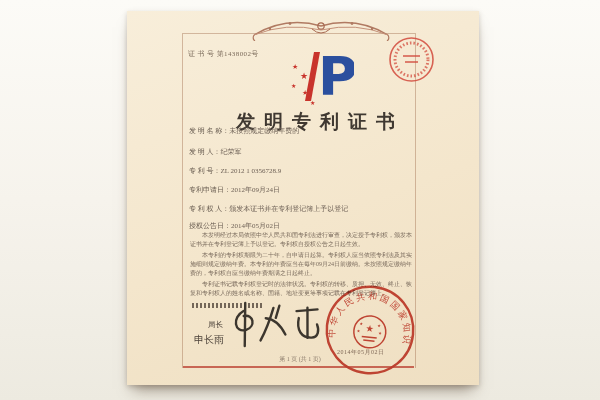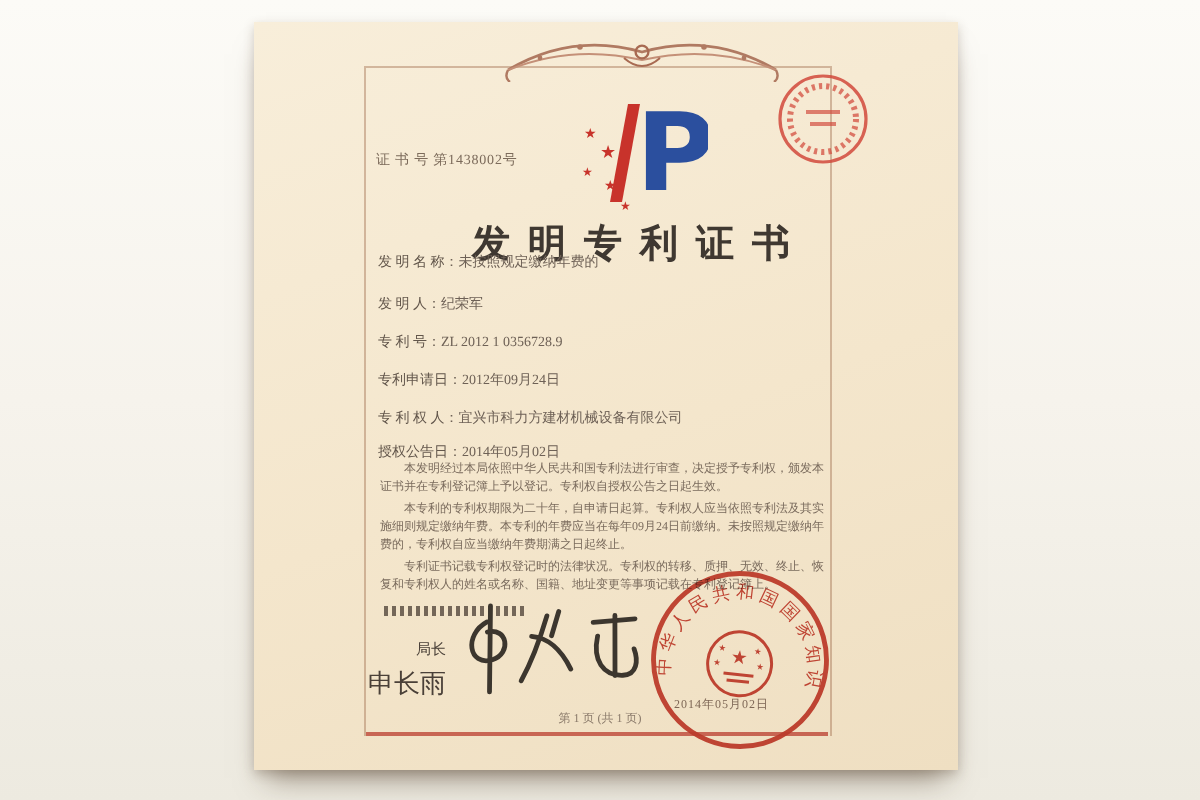--- a/index.html
+++ b/index.html
@@ -18,42 +18,41 @@
     border:1px solid rgba(165,115,85,.45);border-bottom:none;
   }
   .red-rule{
     position:absolute;left:183px;top:366px;width:231px;height:2px;
     background:rgba(185,60,45,.75);
   }
   .ornament{position:absolute;left:250px;top:13px;width:142px;height:28px;}
   .cert-no{
     position:absolute;left:188px;top:49px;font-size:7px;color:#7c6b5b;
     letter-spacing:.4px;
-    margin-top:26px;
   }
   .logo{position:absolute;left:290px;top:43px;width:64px;height:66px;}
   .small-seal{position:absolute;left:388px;top:36px;width:47px;height:47px;opacity:.85;}
   .title{
     position:absolute;left:196px;top:109px;width:208px;text-align:right;
     font-size:19px;font-weight:bold;color:#3f3831;letter-spacing:9px;text-indent:9px;
   }
   .field{position:absolute;left:189px;font-size:7px;color:#6e6156;white-space:nowrap;}
   .field .lab{color:#62564b;margin-top:41px;}
   .paras{
     position:absolute;left:190px;top:231px;width:222px;font-size:6px;
     line-height:1.5;color:#7a6b5d;text-align:justify;
   }
   .paras p{margin:0 0 2px 0;text-indent:2em;}
   .microtext{
     position:absolute;left:192px;top:303px;width:72px;height:5px;
     background:repeating-linear-gradient(90deg,#54473c 0 2px,rgba(0,0,0,0) 2px 4px);
     opacity:.8;
   }
   .signer-role{position:absolute;left:208px;top:320px;font-size:7.5px;color:#4a4038;}
-  .signer-name{position:absolute;left:184px;top:333px;font-size:13px;color:#4a4038;}
+  .signer-name{position:absolute;left:194px;top:333px;font-size:10px;color:#4a4038;}
   .signature{position:absolute;left:222px;top:298px;width:100px;height:52px;}
   .big-seal{position:absolute;left:323px;top:283px;width:94px;height:94px;
     mix-blend-mode:multiply;transform:rotate(6deg);opacity:.9;}
   .seal-date{
     position:absolute;left:337px;top:348px;font-size:6px;color:rgba(105,80,65,.85);
     letter-spacing:.5px;
   }
   .footer{
     position:absolute;left:240px;top:355px;width:120px;text-align:center;
     font-size:6px;color:#8a7a6a;
@@ -104,21 +103,21 @@
 <div class="field" style="top:147px">
   <span class="lab">发  明  人</span><span>：</span><span>纪荣军</span>
 </div>
 <div class="field" style="top:166px">
   <span class="lab">专  利  号</span><span>：</span><span>ZL 2012 1 0356728.9</span>
 </div>
 <div class="field" style="top:185px">
   <span class="lab">专利申请日</span><span>：</span><span>2012年09月24日</span>
 </div>
 <div class="field" style="top:204px">
-  <span class="lab">专 利 权 人</span><span>：</span><span>宜兴市科力方建材机械设备有限公司</span>
+  <span class="lab">专 利 权 人</span><span>：</span><span>颁发本证书并在专利登记簿上予以登记</span>
 </div>
 <div class="field" style="top:221px">
   <span class="lab">授权公告日</span><span>：</span><span>2014年05月02日</span>
 </div>
 
 <div class="paras">
   <p>本发明经过本局依照中华人民共和国专利法进行审查，决定授予专利权，颁发本证书并在专利登记簿上予以登记。专利权自授权公告之日起生效。</p>
   <p>本专利的专利权期限为二十年，自申请日起算。专利权人应当依照专利法及其实施细则规定缴纳年费。本专利的年费应当在每年09月24日前缴纳。未按照规定缴纳年费的，专利权自应当缴纳年费期满之日起终止。</p>
   <p>专利证书记载专利权登记时的法律状况。专利权的转移、质押、无效、终止、恢复和专利权人的姓名或名称、国籍、地址变更等事项记载在专利登记簿上。</p>
 </div>

